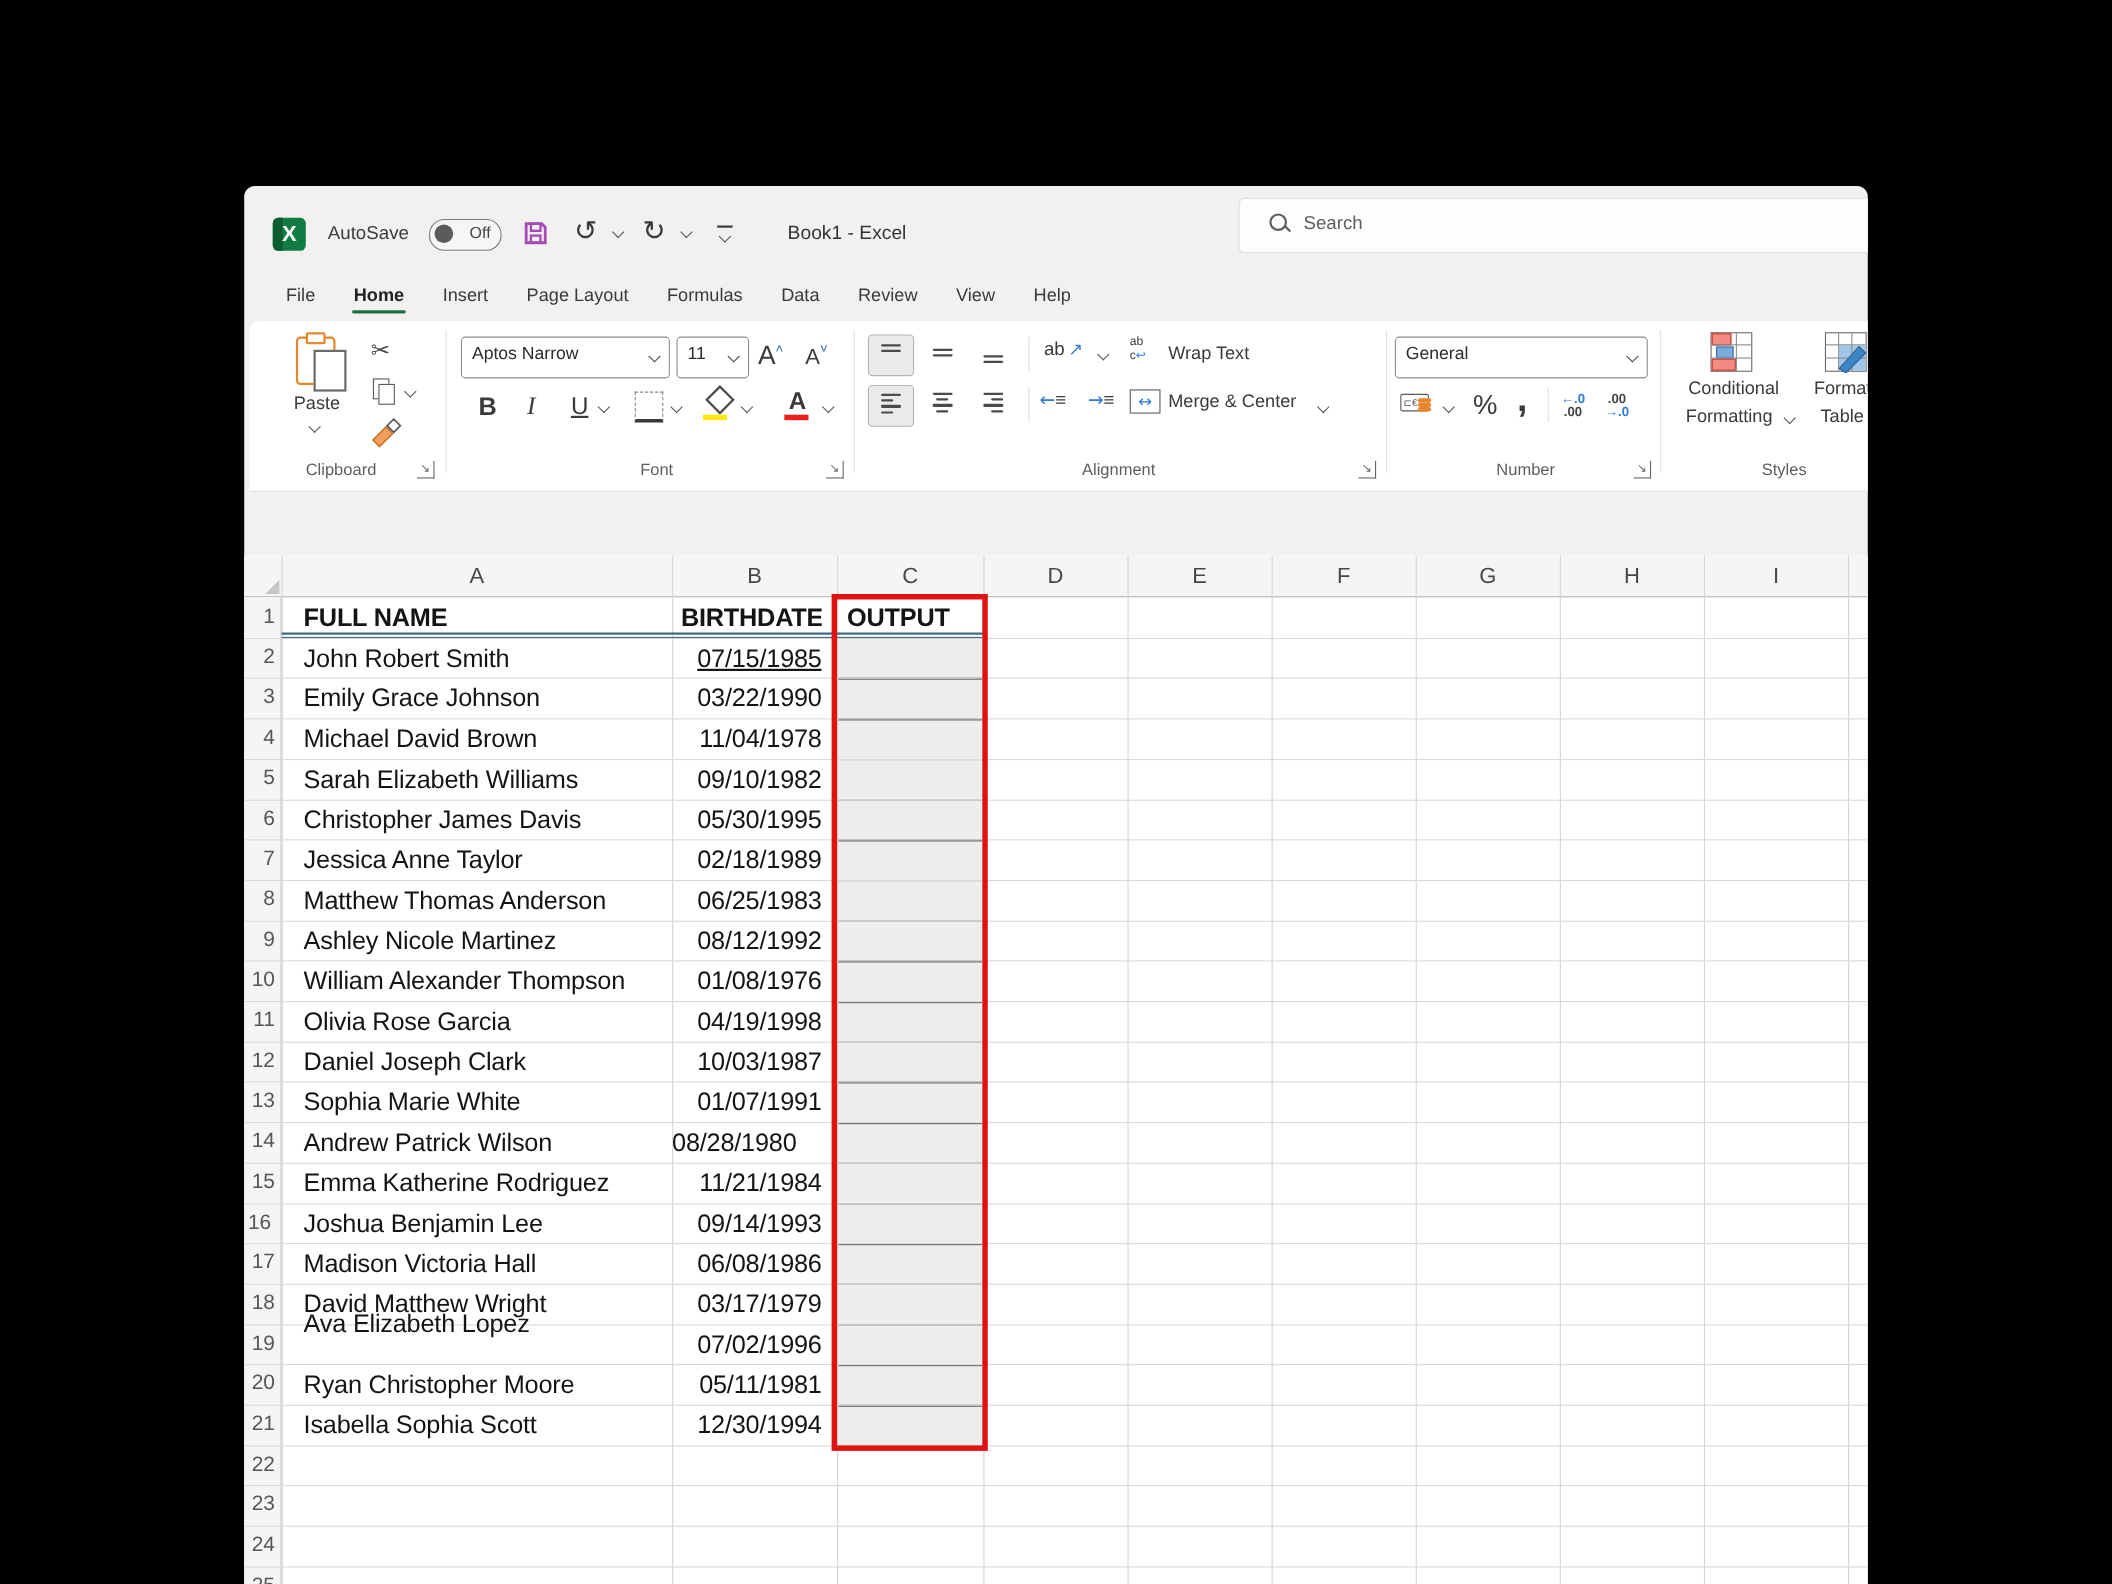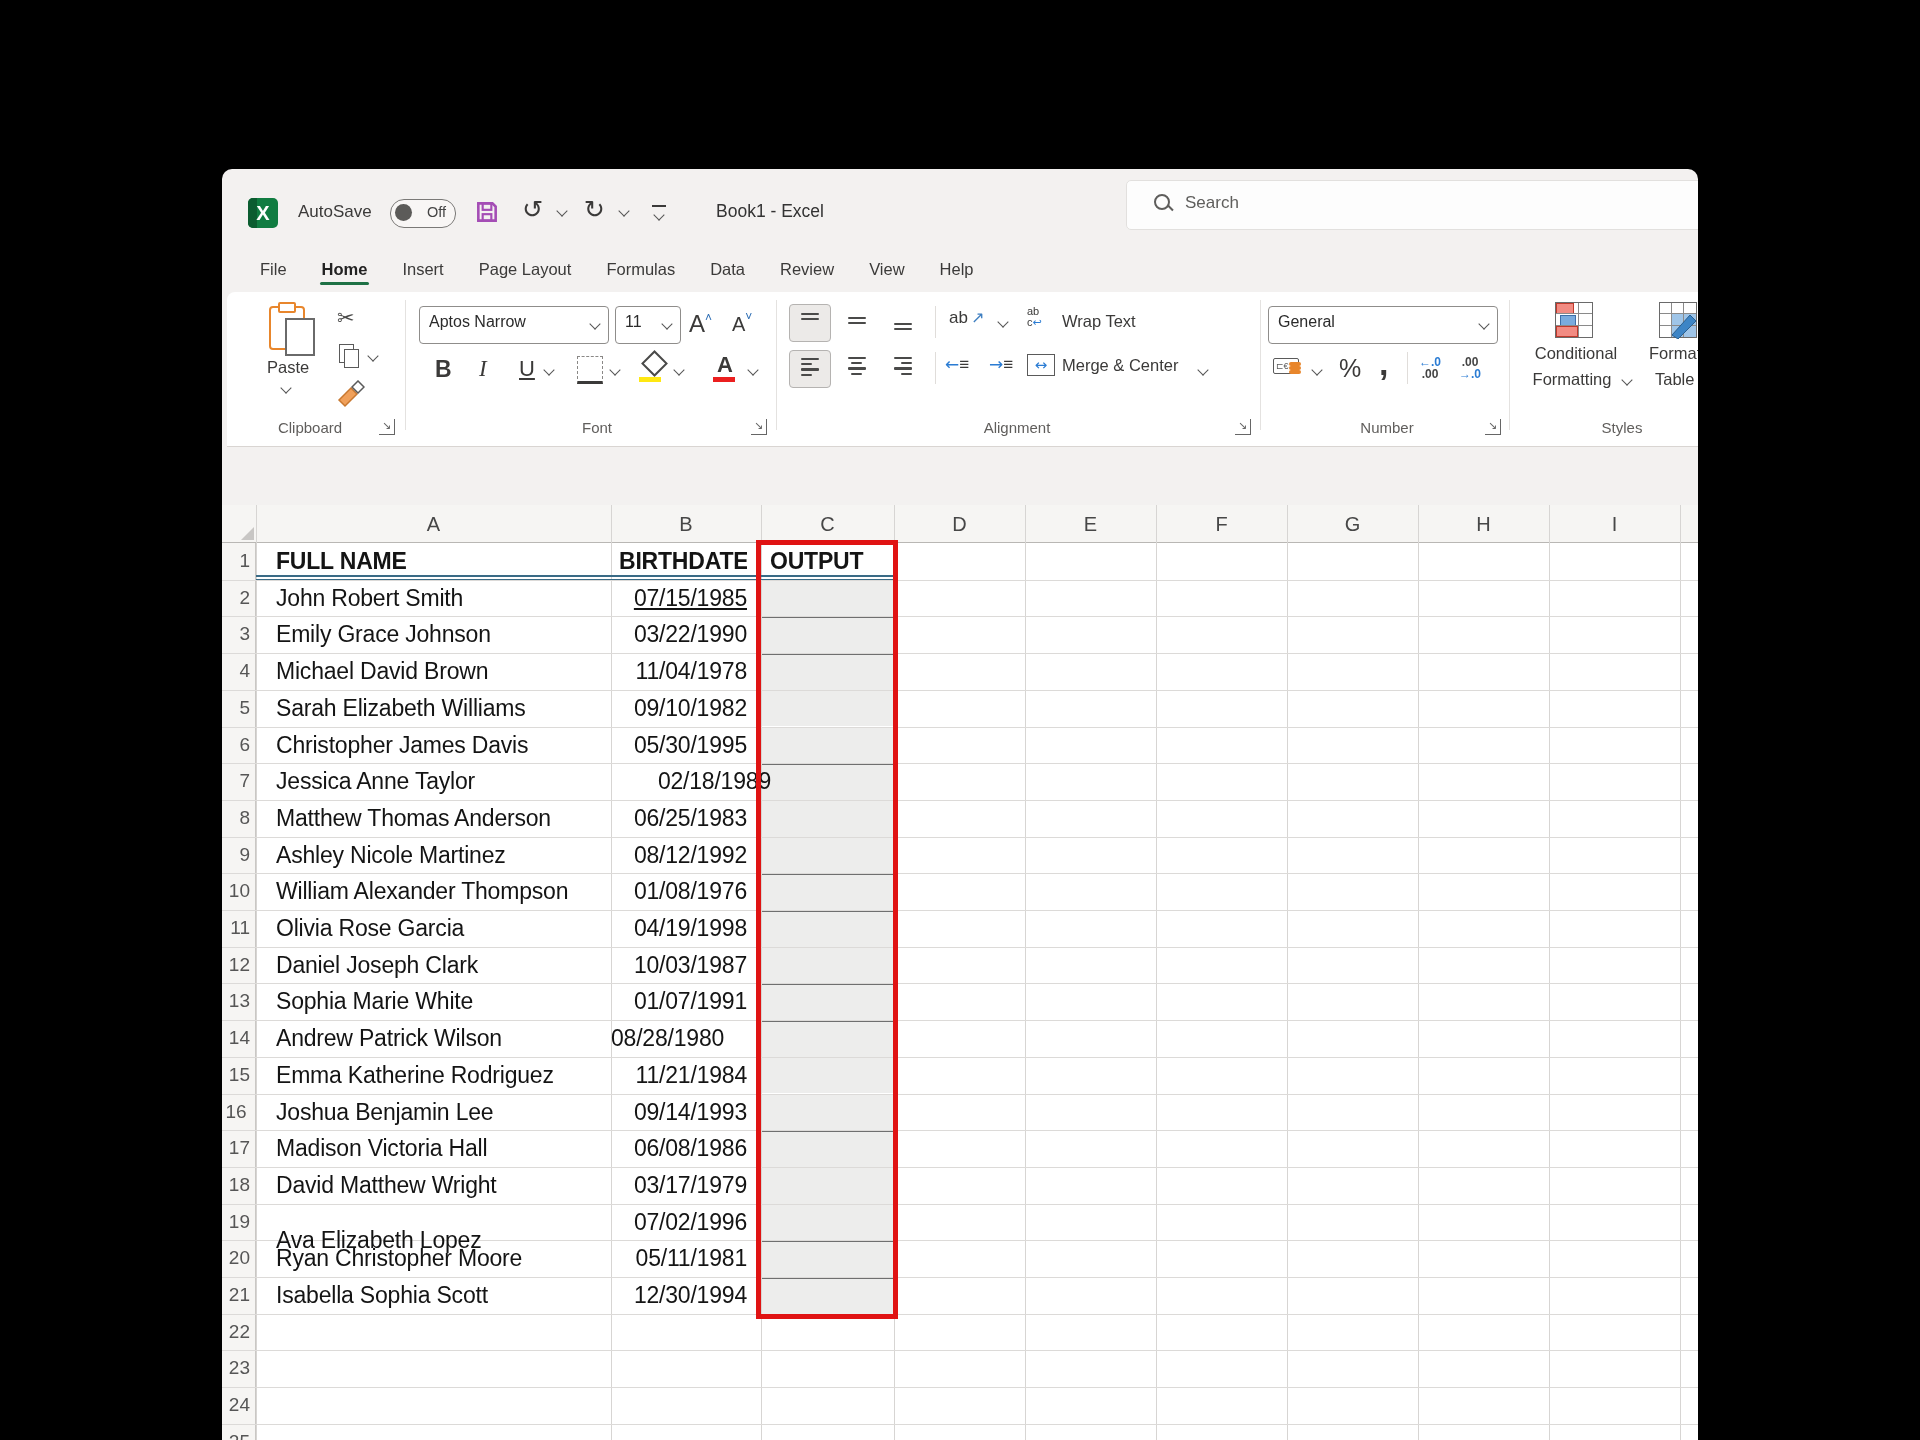--- a/index.html
+++ b/index.html
@@ -424,21 +424,21 @@
           <div class="cell" style="left: 389px; top: 74.7px; width: 136px; height: 36.7px; line-height: 36.7px; text-align: right; text-decoration: underline;">07/15/1985</div>
           <div class="cell" style="left: 54px; top: 111.4px; width: 330px; height: 36.7px; line-height: 36.7px;">Emily Grace Johnson</div>
           <div class="cell" style="left: 389px; top: 111.4px; width: 136px; height: 36.7px; line-height: 36.7px; text-align: right;">03/22/1990</div>
           <div class="cell" style="left: 54px; top: 148.1px; width: 330px; height: 36.7px; line-height: 36.7px;">Michael David Brown</div>
           <div class="cell" style="left: 389px; top: 148.1px; width: 136px; height: 36.7px; line-height: 36.7px; text-align: right;">11/04/1978</div>
           <div class="cell" style="left: 54px; top: 184.8px; width: 330px; height: 36.7px; line-height: 36.7px;">Sarah Elizabeth Williams</div>
           <div class="cell" style="left: 389px; top: 184.8px; width: 136px; height: 36.7px; line-height: 36.7px; text-align: right;">09/10/1982</div>
           <div class="cell" style="left: 54px; top: 221.5px; width: 330px; height: 36.7px; line-height: 36.7px;">Christopher James Davis</div>
           <div class="cell" style="left: 389px; top: 221.5px; width: 136px; height: 36.7px; line-height: 36.7px; text-align: right;">05/30/1995</div>
           <div class="cell" style="left: 54px; top: 258.2px; width: 330px; height: 36.7px; line-height: 36.7px;">Jessica Anne Taylor</div>
-          <div class="cell" style="left: 389px; top: 258.2px; width: 136px; height: 36.7px; line-height: 36.7px; text-align: right; padding-left: 24px;">02/18/1989</div>
+          <div class="cell" style="left: 389px; top: 258.2px; width: 136px; height: 36.7px; line-height: 36.7px; text-align: right;">02/18/1989</div>
           <div class="cell" style="left: 54px; top: 294.9px; width: 330px; height: 36.7px; line-height: 36.7px;">Matthew Thomas Anderson</div>
           <div class="cell" style="left: 389px; top: 294.9px; width: 136px; height: 36.7px; line-height: 36.7px; text-align: right;">06/25/1983</div>
           <div class="cell" style="left: 54px; top: 331.6px; width: 330px; height: 36.7px; line-height: 36.7px;">Ashley Nicole Martinez</div>
           <div class="cell" style="left: 389px; top: 331.6px; width: 136px; height: 36.7px; line-height: 36.7px; text-align: right;">08/12/1992</div>
           <div class="cell" style="left: 54px; top: 368.3px; width: 330px; height: 36.7px; line-height: 36.7px;">William Alexander Thompson</div>
           <div class="cell" style="left: 389px; top: 368.3px; width: 136px; height: 36.7px; line-height: 36.7px; text-align: right;">01/08/1976</div>
           <div class="cell" style="left: 54px; top: 405px; width: 330px; height: 36.7px; line-height: 36.7px;">Olivia Rose Garcia</div>
           <div class="cell" style="left: 389px; top: 405px; width: 136px; height: 36.7px; line-height: 36.7px; text-align: right;">04/19/1998</div>
           <div class="cell" style="left: 54px; top: 441.7px; width: 330px; height: 36.7px; line-height: 36.7px;">Daniel Joseph Clark</div>
           <div class="cell" style="left: 389px; top: 441.7px; width: 136px; height: 36.7px; line-height: 36.7px; text-align: right;">10/03/1987</div>
@@ -447,21 +447,21 @@
           <div class="cell" style="left: 54px; top: 515.1px; width: 330px; height: 36.7px; line-height: 36.7px;">Andrew Patrick Wilson</div>
           <div class="cell" style="left: 389px; top: 515.1px; width: 136px; height: 36.7px; line-height: 36.7px; text-align: left;">08/28/1980</div>
           <div class="cell" style="left: 54px; top: 551.8px; width: 330px; height: 36.7px; line-height: 36.7px;">Emma Katherine Rodriguez</div>
           <div class="cell" style="left: 389px; top: 551.8px; width: 136px; height: 36.7px; line-height: 36.7px; text-align: right;">11/21/1984</div>
           <div class="cell" style="left: 54px; top: 588.5px; width: 330px; height: 36.7px; line-height: 36.7px;">Joshua Benjamin Lee</div>
           <div class="cell" style="left: 389px; top: 588.5px; width: 136px; height: 36.7px; line-height: 36.7px; text-align: right;">09/14/1993</div>
           <div class="cell" style="left: 54px; top: 625.2px; width: 330px; height: 36.7px; line-height: 36.7px;">Madison Victoria Hall</div>
           <div class="cell" style="left: 389px; top: 625.2px; width: 136px; height: 36.7px; line-height: 36.7px; text-align: right;">06/08/1986</div>
           <div class="cell" style="left: 54px; top: 661.9px; width: 330px; height: 36.7px; line-height: 36.7px;">David Matthew Wright</div>
           <div class="cell" style="left: 389px; top: 661.9px; width: 136px; height: 36.7px; line-height: 36.7px; text-align: right;">03/17/1979</div>
-          <div class="cell" style="left: 54px; top: 717px; width: 330px; height: 36.7px; line-height: 36.7px;">Ava Elizabeth Lopez</div>
+          <div class="cell" style="left: 54px; top: 680px; width: 330px; height: 36.7px; line-height: 36.7px;">Ava Elizabeth Lopez</div>
           <div class="cell" style="left: 389px; top: 698.6px; width: 136px; height: 36.7px; line-height: 36.7px; text-align: right;">07/02/1996</div>
           <div class="cell" style="left: 54px; top: 735.3px; width: 330px; height: 36.7px; line-height: 36.7px;">Ryan Christopher Moore</div>
           <div class="cell" style="left: 389px; top: 735.3px; width: 136px; height: 36.7px; line-height: 36.7px; text-align: right;">05/11/1981</div>
           <div class="cell" style="left: 54px; top: 772px; width: 330px; height: 36.7px; line-height: 36.7px;">Isabella Sophia Scott</div>
           <div class="cell" style="left: 389px; top: 772px; width: 136px; height: 36.7px; line-height: 36.7px; text-align: right;">12/30/1994</div>
         </div>
     <div class="dunder" style="left:34px;top:70px;width:638px;"></div>
     <div class="dunder" style="left:34px;top:73.6px;width:638px;"></div>
     <div id="redbox"></div>
   </div>

